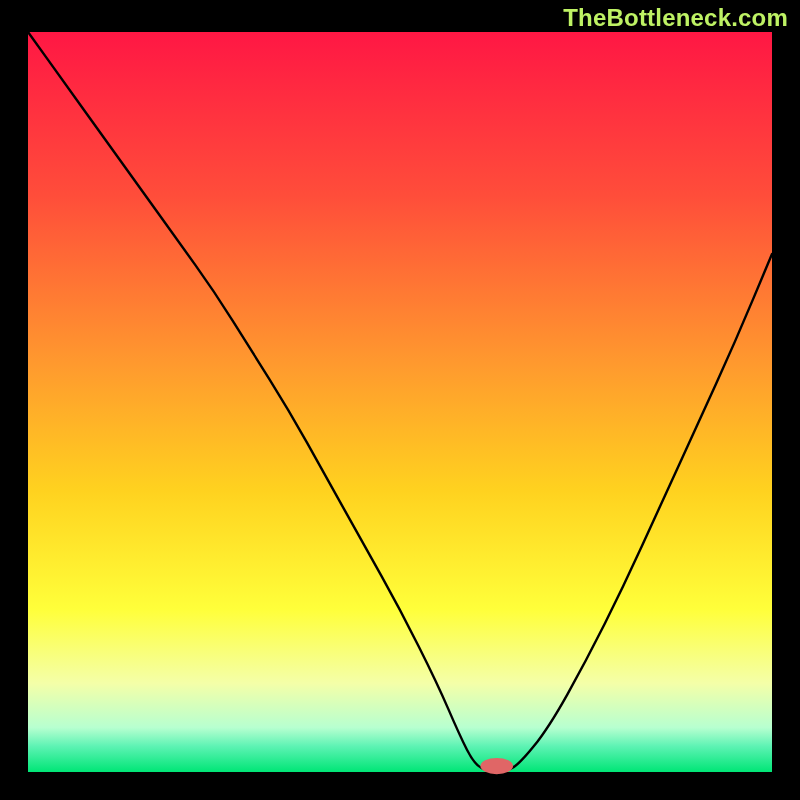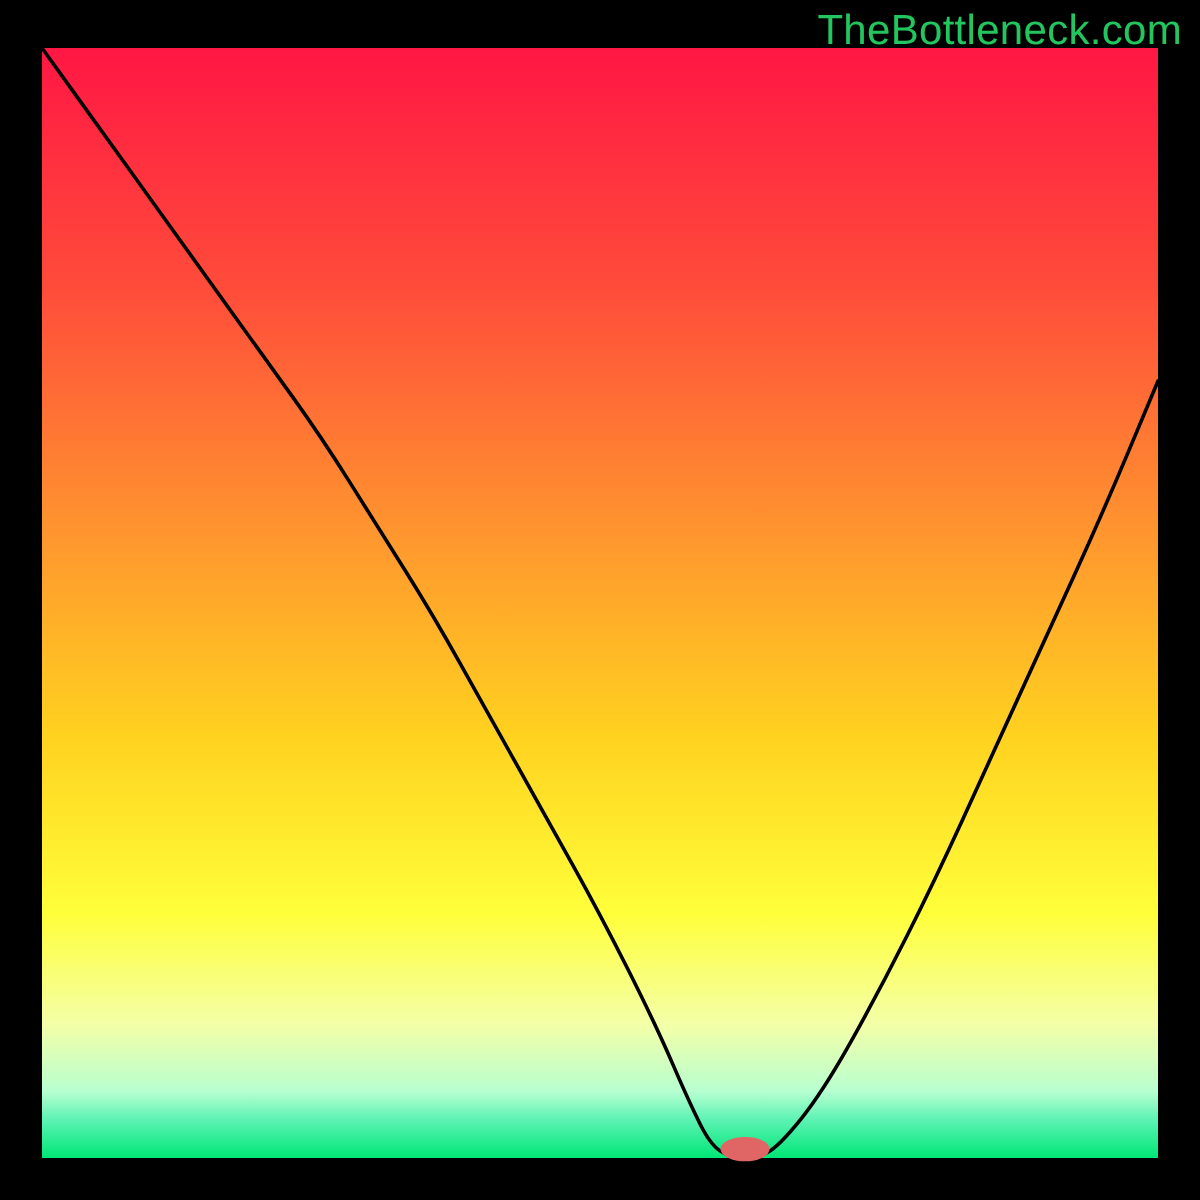--- a/index.html
+++ b/index.html
@@ -14,23 +14,23 @@
   .frame {
     position: relative;
     width: 800px;
     height: 800px;
     background: #000;
   }
   .watermark {
     position: absolute;
     top: 4px;
     right: 12px;
-    color: #22c55e;
-    font-size: 28px;
-    font-weight: 400;
+    color: #bef264;
+    font-size: 24px;
+    font-weight: 700;
     letter-spacing: 0.2px;
     user-select: none;
   }
   .plot {
     position: absolute;
     display: block;
   }
 </style>
 </head>
 <body>

